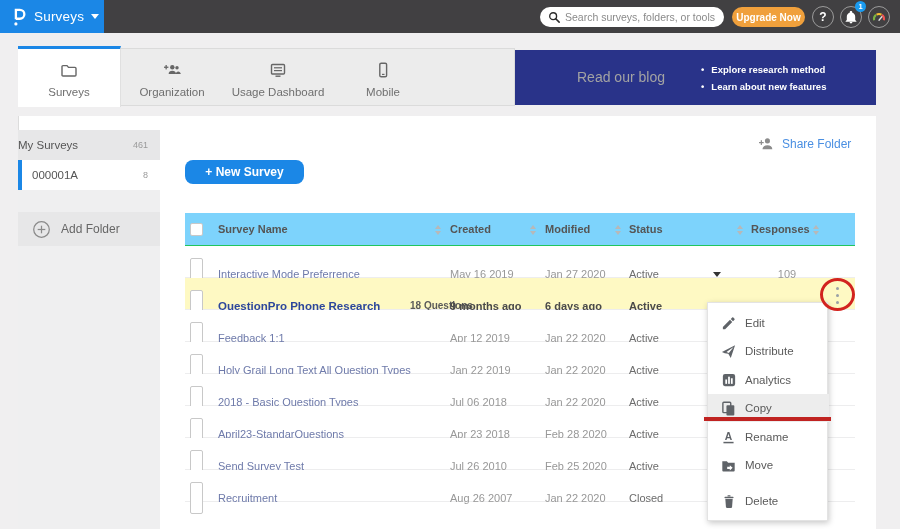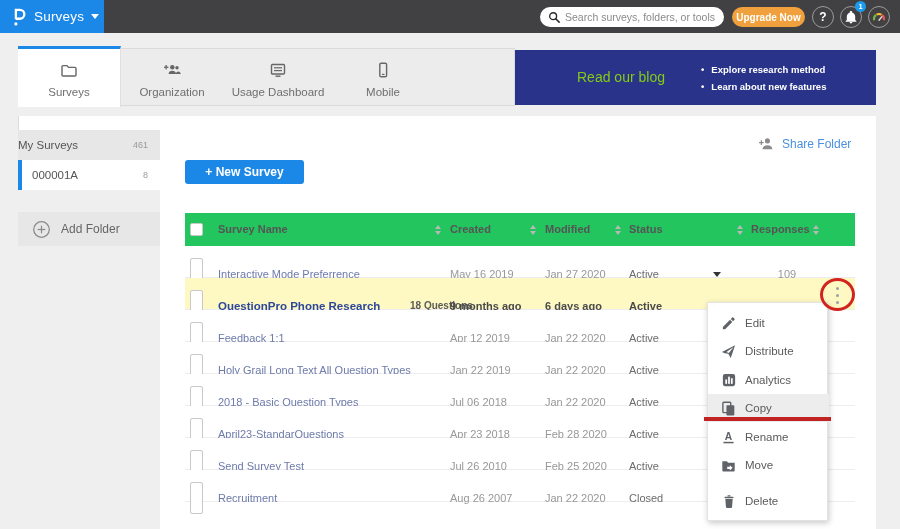--- a/index.html
+++ b/index.html
@@ -28,21 +28,21 @@
   .tab .ticon { display:block; margin:13px auto 4px; width:18px; height:16px; }
   .tab .tlabel { font-size:11.5px; color:#6f6f6f; }
   .tab.active { background:#fff; border-top-color:#1b87e6; border-right:1px solid #e0e0e0; }
   .tab-surveys { left:-1px; width:103px; }
   .tab-org { left:102px; width:102px; }
   .tab-usage { left:204px; width:110px; }
   .tab-mobile { left:314px; width:100px; }
 
   
   .banner { position:absolute; left:515px; top:50px; width:361px; height:55px; background:#293389; cursor:pointer; }
-  .banner-title { position:absolute; left:62px; top:0; height:61px; line-height:55px; color:#84cc16; font-size:14px; font-weight:500; }
+  .banner-title { position:absolute; left:62px; top:0; height:61px; line-height:55px; color:#a3a3a3; font-size:14px; font-weight:500; }
   .banner-bullets { position:absolute; left:186px; top:11px; }
   .banner-bullets div { color:#fff; font-size:9.5px; font-weight:bold; line-height:17px; }
   .banner-bullets div::before { content:"•"; margin-right:7px; }
 
   
   .panel { position:absolute; left:18px; top:116px; width:858px; height:413px; background:#fff; border-left:1px solid #dcdcdc; }
 
   
   .sidebar-bg { position:absolute; left:18px; top:130px; width:142px; height:399px; background:#efeff0; }
   .side-row { position:absolute; left:18px; width:142px; height:30px; display:flex; align-items:center; cursor:pointer; }
@@ -51,24 +51,24 @@
   .side-my { top:130px; background:#e7e7e8; }
   .side-folder { top:160px; background:#fff; border-left:4px solid #1b87e6; }
   .side-folder .slabel { margin-left:10px; }
   .side-add { position:absolute; left:18px; top:212px; width:142px; height:34px; background:#e7e7e8; display:flex; align-items:center; cursor:pointer; }
   .side-add .slabel { font-size:12px; color:#666; margin-left:10px; }
   .side-add svg { margin-left:14px; }
 
   
   .share-folder { position:absolute; left:758px; top:136px; display:flex; align-items:center; cursor:pointer; }
   .share-folder .sf-label { color:#4a8fe2; font-size:12px; margin-left:7px; }
-  .new-survey-btn { position:absolute; left:185px; top:160px; width:119px; height:24px; background:#1b87e6; border:none; border-radius:3px; color:#fff; font-size:12px; font-weight:bold; cursor:pointer; font-family:inherit; }
-
-  
-  .thead { position:absolute; left:185px; top:213px; width:670px; height:33px; background:#22c55e; border-bottom:1px solid #22c55e; }
+  .new-survey-btn { position:absolute; left:185px; top:160px; width:119px; height:24px; background:#1b87e6; border:none; border-radius:8px; color:#fff; font-size:12px; font-weight:bold; cursor:pointer; font-family:inherit; }
+
+  
+  .thead { position:absolute; left:185px; top:213px; width:670px; height:33px; background:#7dd3fc; border-bottom:1px solid #22c55e; }
   .thead .hlabel { position:absolute; top:0; height:33px; line-height:33px; font-size:11px; font-weight:bold; color:#555; cursor:pointer; }
   .h-name { left:33px; }
   .h-created { left:265px; }
   .h-modified { left:360px; }
   .h-status { left:444px; }
   .h-resp { left:566px; }
   .sort { position:absolute; top:12px; width:7px; height:10px; cursor:pointer; }
   .sort::before { content:""; position:absolute; left:0; top:0; border-left:3.5px solid transparent; border-right:3.5px solid transparent; border-bottom:4px solid #b8b8b8; }
   .sort::after { content:""; position:absolute; left:0; bottom:0; border-left:3.5px solid transparent; border-right:3.5px solid transparent; border-top:4px solid #b8b8b8; }
   .s1{left:250px;} .s2{left:345px;} .s3{left:430px;} .s4{left:552px;} .s5{left:628px;}

